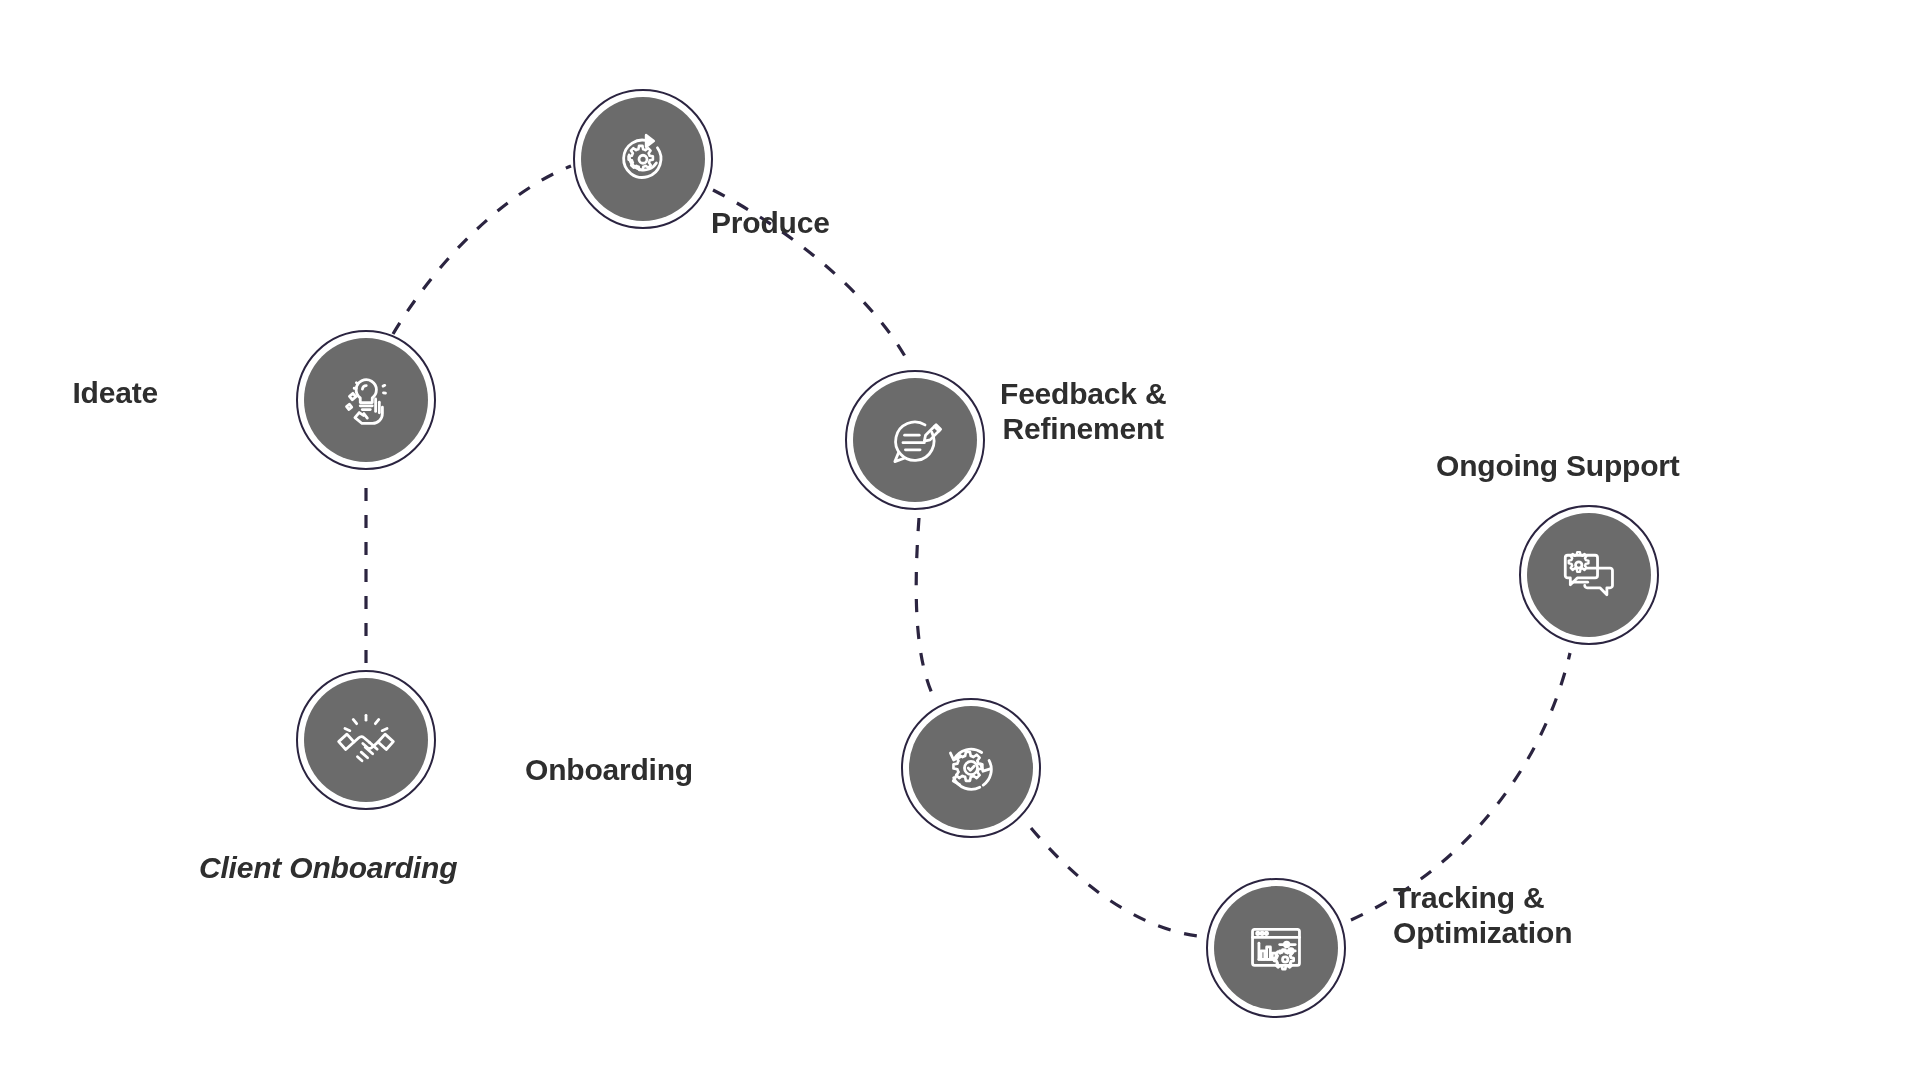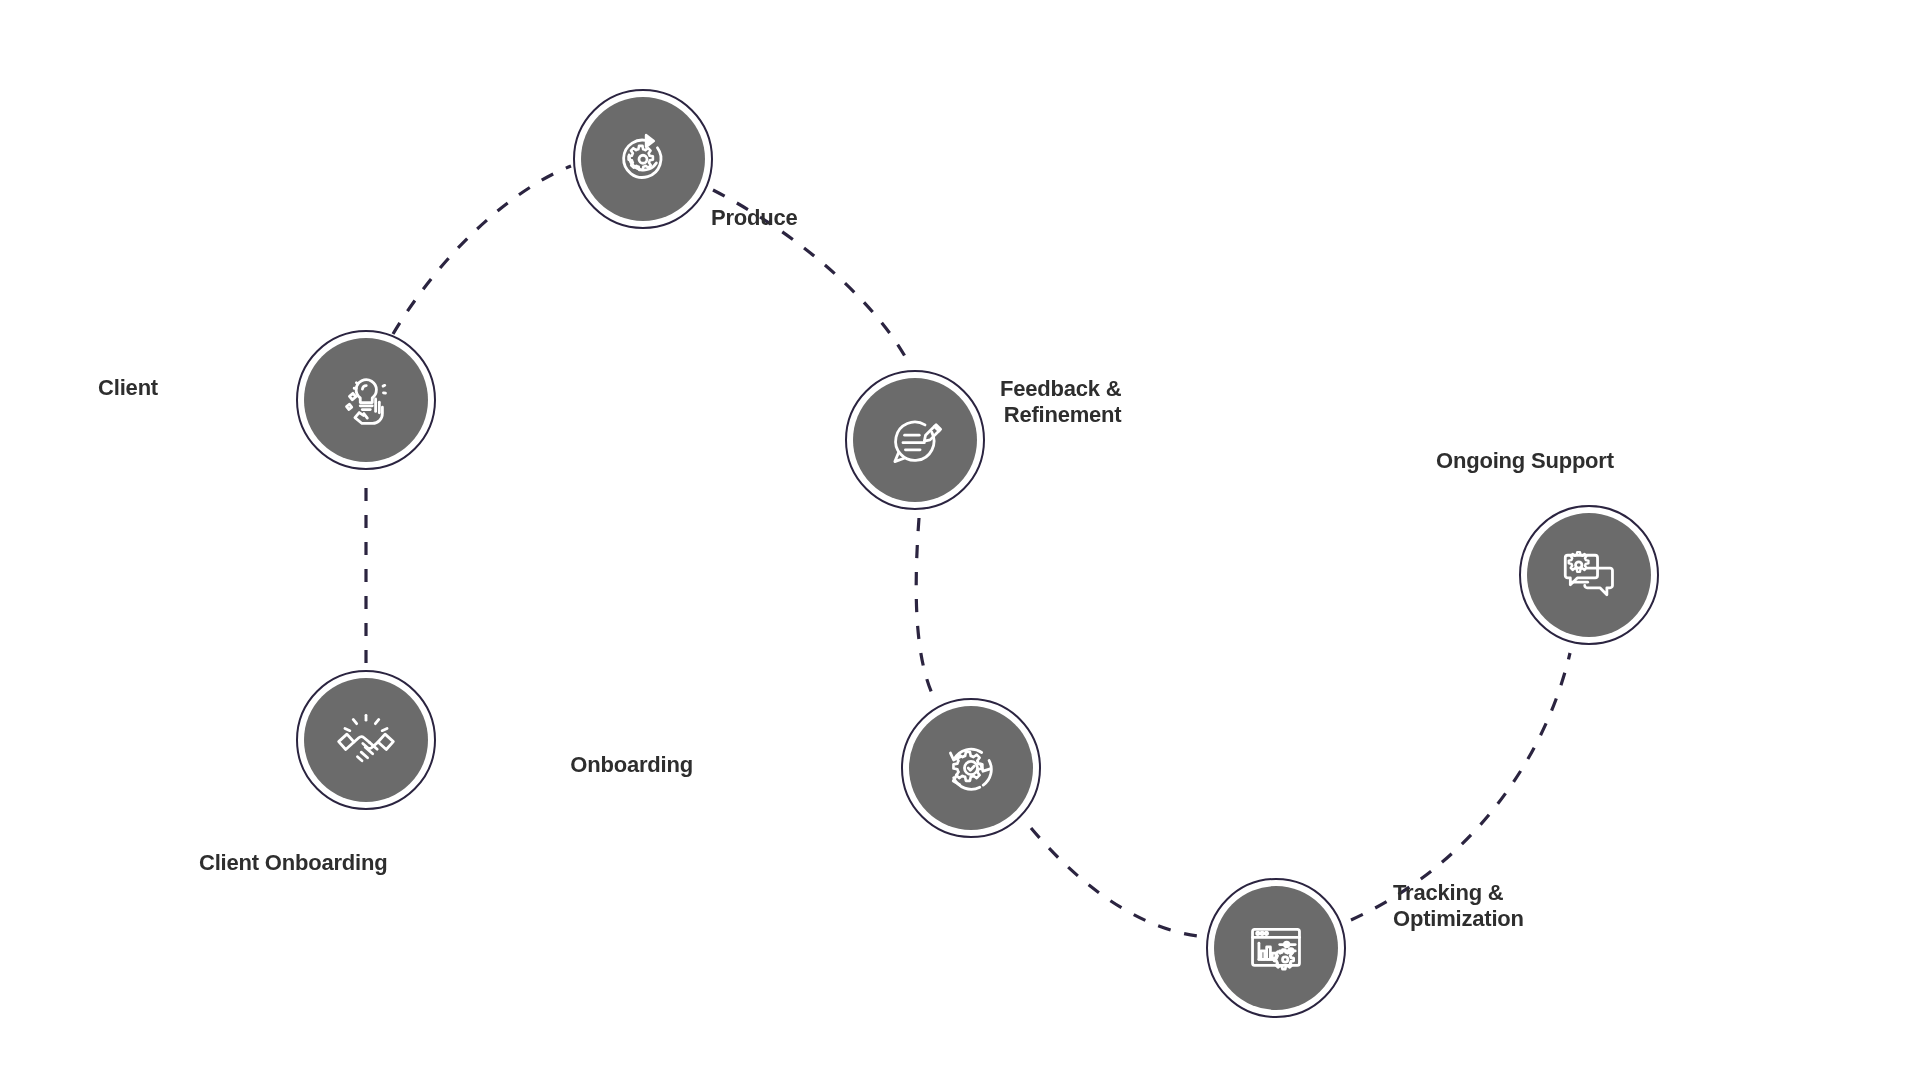--- a/index.html
+++ b/index.html
@@ -48,21 +48,21 @@
     justify-content: center;
   }
   .node-disc svg {
     display: block;
   }
   .node-label {
     position: absolute;
     color: #2e2e2e;
     font-family: "Liberation Sans", sans-serif;
     font-weight: bold;
-    font-size: 22px;
+    font-size: 30px;
     line-height: 1.17;
     letter-spacing: -0.2px;
     white-space: pre-line;
   }
 </style>
 </head>
 <body>
 
 <div id="stage">
 
@@ -224,24 +224,24 @@
         <circle cx="16.3" cy="16.5" r="2.4"></circle>
         <path d="M10.4 29.4h12.6"></path>
       </g>
     </svg>
             </span>
           </div>
         </div>
       </div>
     </div>
   <div id="labels">
-      <div class="node-label" style="top: 850px; left: 199px; text-align: left;">Client Onboarding</div>
-      <div class="node-label" style="top: 375px; left: 0px; width: 158px; text-align: right;">Client</div>
+      <div class="node-label" style="top: 850px; left: 199px; text-align: left; font-style: italic;">Client Onboarding</div>
+      <div class="node-label" style="top: 375px; left: 0px; width: 158px; text-align: right;">Ideate</div>
       <div class="node-label" style="top: 205px; left: 711px; text-align: left;">Produce</div>
-      <div class="node-label" style="top: 376px; left: 1000px; text-align: right;">Feedback &amp;
+      <div class="node-label" style="top: 376px; left: 1000px; text-align: center;">Feedback &amp;
 Refinement</div>
       <div class="node-label" style="top: 752px; left: 0px; width: 693px; text-align: right;">Onboarding</div>
       <div class="node-label" style="top: 880px; left: 1357px; text-align: left; margin-left: 36px;">Tracking &amp;
 Optimization</div>
       <div class="node-label" style="top: 448px; left: 1436px; text-align: right;">Ongoing Support</div>
     </div>
 
 </div>
 
 </body></html>

